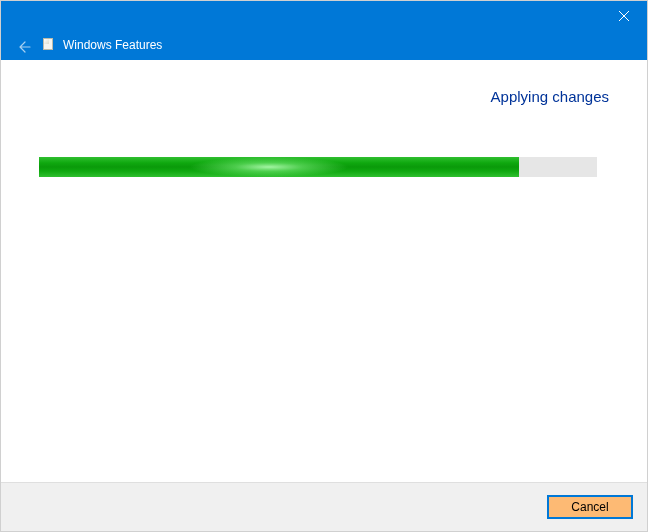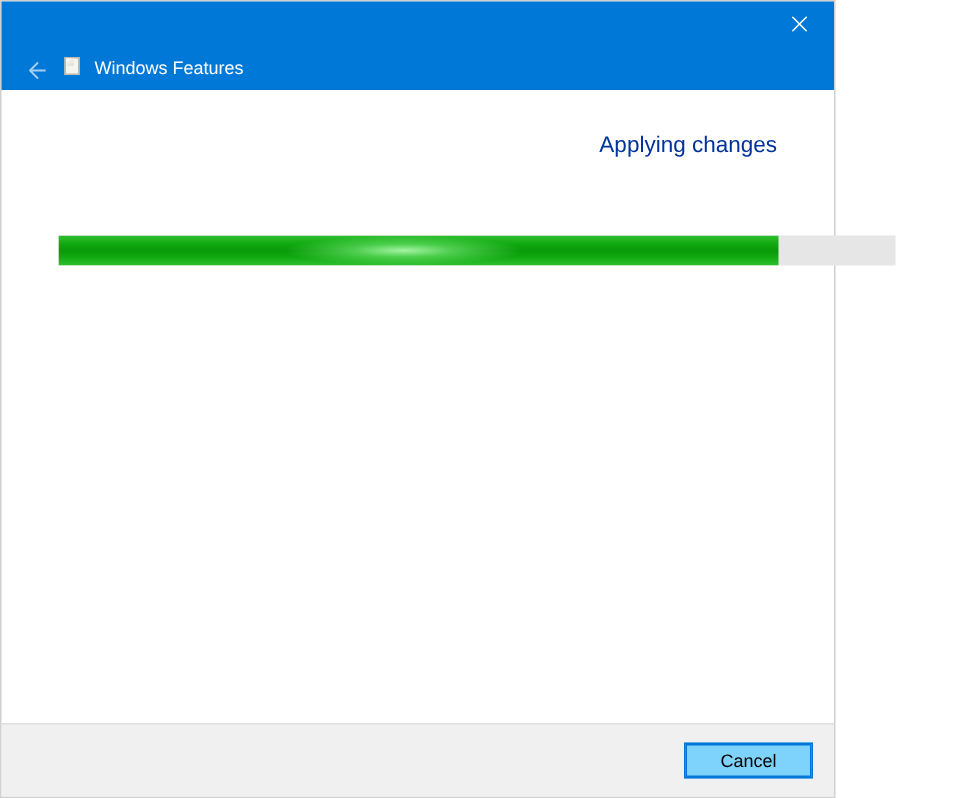--- a/index.html
+++ b/index.html
@@ -5,21 +5,21 @@
   html, body {
     margin: 0;
     padding: 0;
     width: 648px;
     height: 532px;
     font-family: "Segoe UI", Tahoma, sans-serif;
     background: #ffffff;
     overflow: hidden;
   }
   .window {
-    width: 557px;
+    width: 648px;
     height: 532px;
     display: flex;
     flex-direction: column;
     box-sizing: border-box;
     border: 1px solid #d0d0d0;
     background: #ffffff;
   }
   
   .titlebar {
     height: 59px;
@@ -135,21 +135,21 @@
     background: #f0f0f0;
     display: flex;
     align-items: center;
     justify-content: flex-end;
     padding: 0 14px;
     box-sizing: border-box;
   }
   .btn {
     min-width: 86px;
     height: 24px;
-    background: #7dd3fc;
+    background: #fdba74;
     border: 1px solid #0078d7;
     outline: 1px solid #0078d7;
     outline-offset: -2px;
     font-family: inherit;
     font-size: 12px;
     color: #000;
     cursor: pointer;
     padding: 0 10px;
   }
 </style>

